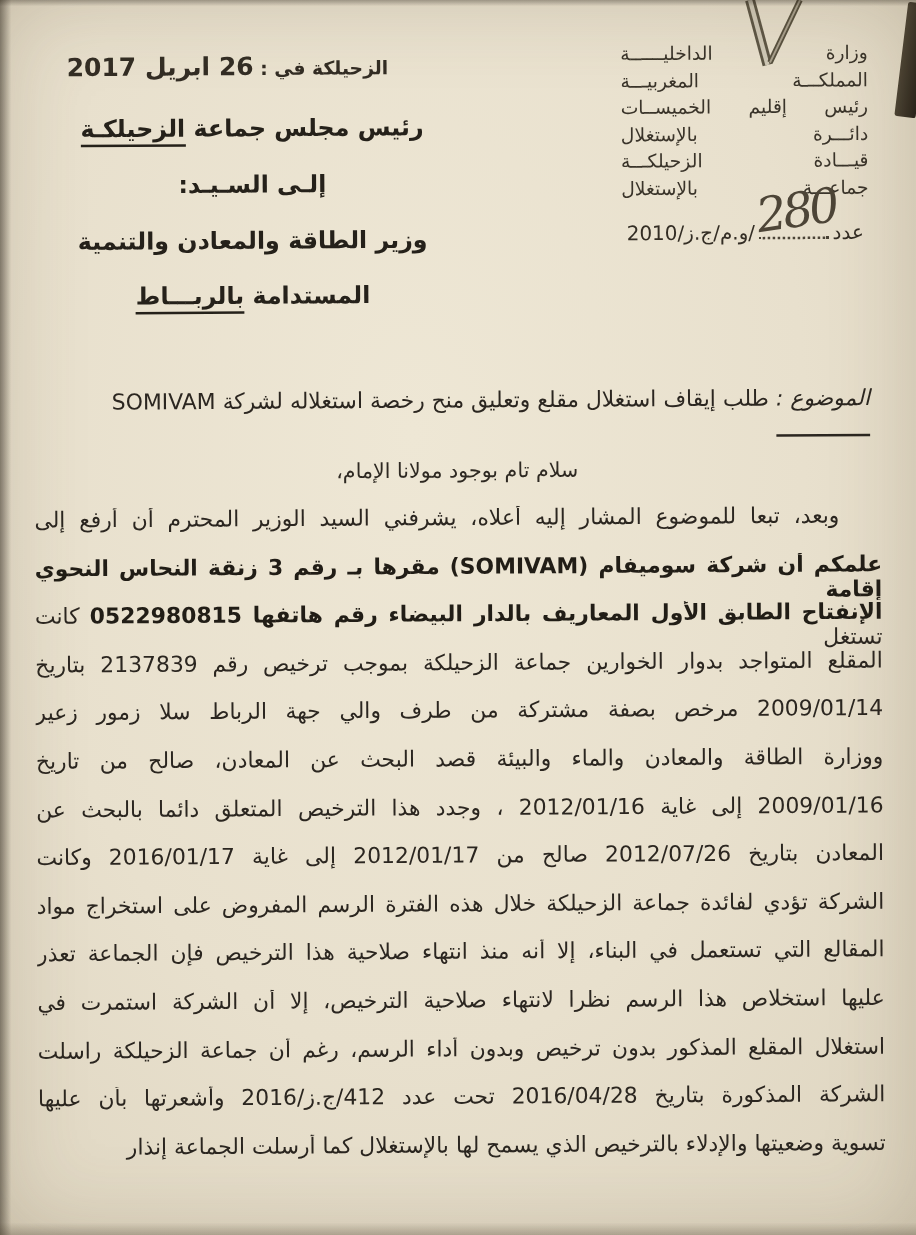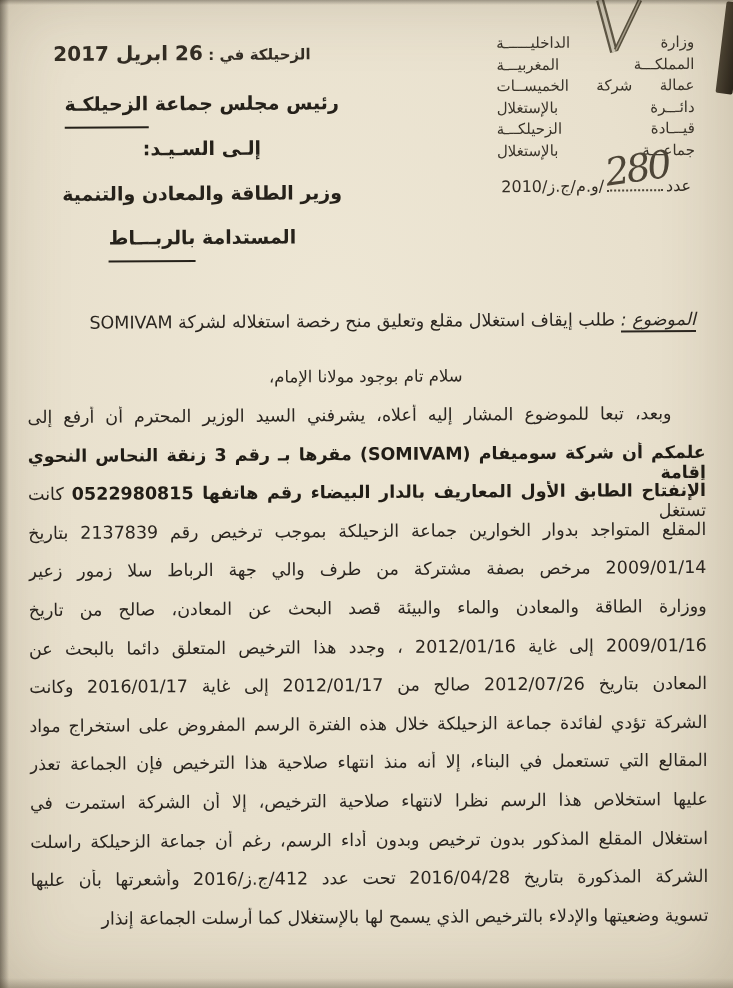--- a/index.html
+++ b/index.html
@@ -40,28 +40,28 @@
 
   
   .header-left { position:absolute; top:40px; left:56px; width:296px; direction:rtl; }
   .date-line { text-align:left; direction:rtl; font-size:15px; font-weight:bold; color:#332d24; }
   .date-line .stamp { letter-spacing:2px; font-size:20px;text-align:center; }
   .addr-line { text-align:center; font-weight:bold; font-size:19px; color:#25211a; }
   .addr-line.sender { margin-top:27px; }
   .addr-line.to { margin-top:23px; letter-spacing:1px; }
   .addr-line.minister { margin-top:23px; }
   .addr-line.sustainable { margin-top:22px; }
-  .u { border-bottom:2px solid #25211a; padding-bottom:12px; }
+  .u { border-bottom:2px solid #25211a; padding-bottom:1px; }
 
   
   .subject {
     position:absolute; top:311px; right:36px; left:42px;
     direction:rtl; text-align:right; font-size:17.5px; color:#2b2620;
   }
-  .subject-label { font-style:italic; border-bottom:2px solid #2b2620; padding-bottom:1px; }
+  .subject-label { font-style:italic; border-bottom:2px solid #2b2620; padding-bottom:18px; }
 
   .salutation {
     position:absolute; top:367px; left:0; right:0;
     text-align:center; direction:rtl; font-size:16.5px; color:#2e2922;
   }
 
   
   .body-text { position:absolute; top:405px; left:28px; width:678px; direction:rtl; font-size:17.5px; }
   .body-line {
     height:38.6px; overflow:hidden;
@@ -96,21 +96,21 @@
 </head>
 <body>
 
 <div class="page">
 
   <div class="tilt">
 
     <div class="header-right">
       <div class="hr-line">وزارة الداخليــــــة</div>
       <div class="hr-line">المملكـــة المغربيـــة</div>
-      <div class="hr-line">عمالة شركة الخميســات</div>
+      <div class="hr-line">رئيس إقليم الخميســات</div>
       <div class="hr-line">دائـــرة بالإستغلال</div>
       <div class="hr-line">قيـــادة الزحيلكـــة</div>
       <div class="hr-line">جماعـــة بالإستغلال</div>
     </div>
 
     <div class="ref-line">
       <span>عدد</span><span class="dotline"><span class="hand">280</span></span><span>/و.م/ج.ز/2010</span>
     </div>
 
     <div class="header-left">

